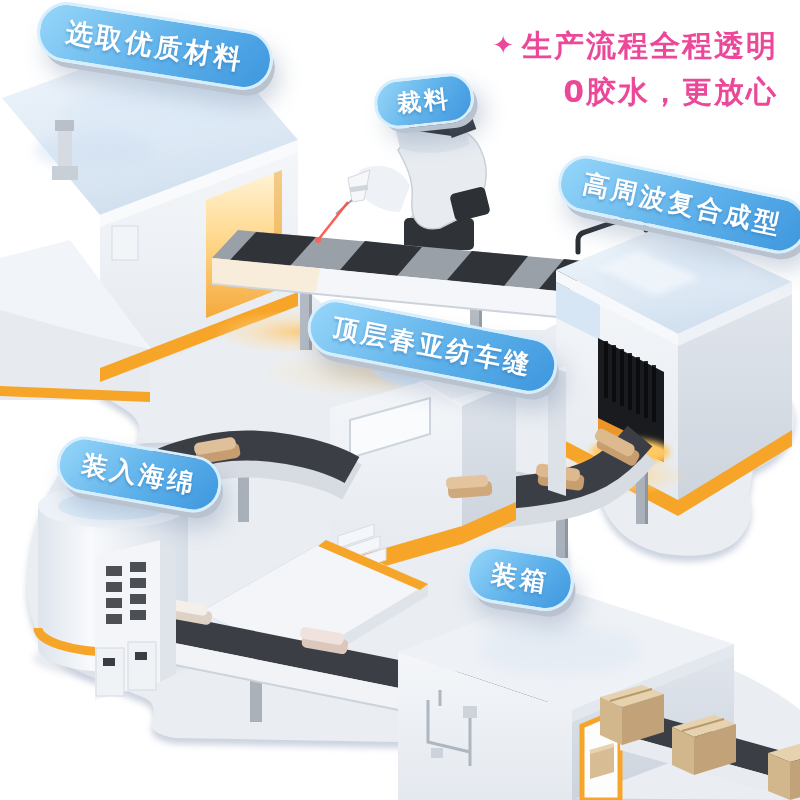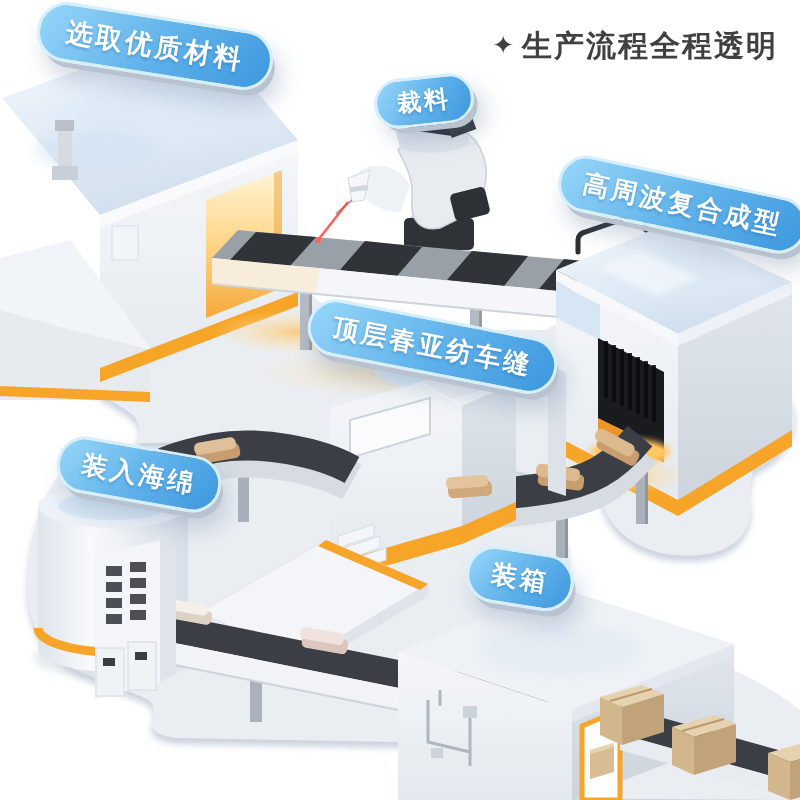--- a/index.html
+++ b/index.html
@@ -1,21 +1,21 @@
 <!DOCTYPE html>
 <html><head>
 <meta charset="utf-8">
 <style>
   html,body{margin:0;padding:0;background:#ffffff;}
   .stage{position:relative;width:800px;height:800px;background:#ffffff;overflow:hidden;
          font-family:"DejaVu Sans","Liberation Sans",sans-serif;}
   .stage svg{position:absolute;left:0;top:0;}
 
   
-  .headline{position:absolute;top:26px;right:22px;text-align:right;color:#404040;
+  .headline{position:absolute;top:26px;right:22px;text-align:right;color:#ec4899;
             font-weight:bold;line-height:1.3;z-index:30;}
   .headline .l1{font-size:30px;letter-spacing:2px;white-space:nowrap;}
   .headline .star{font-size:26px;margin-right:6px;display:inline-block;transform:translateY(-2px);}
   .headline .l2{font-size:30px;letter-spacing:2px;margin-top:7px;white-space:nowrap;}
 
   
   .pill{position:absolute;z-index:20;display:inline-block;white-space:nowrap;
         border-radius:999px;color:#ffffff;font-weight:bold;letter-spacing:3px;
         background:linear-gradient(125deg,#96d6f9 0%,#5eb1ea 55%,#3e97de 100%);
         border:3px solid #d6eefd;
@@ -308,20 +308,21 @@
     <g>
       <polygon points="768,753 810,741 832,750 790,762" fill="#e6d2ae"></polygon>
       <polygon points="768,753 790,762 790,800 768,791" fill="#d2b68c"></polygon>
       <polygon points="790,762 832,750 832,788 790,800" fill="#c2a379"></polygon>
     </g>
   </g>
 </svg>
 
   <div class="headline">
     <div class="l1"><span class="star">✦</span><span>生产流程全程透明</span></div>
+    <div class="l2">0胶水，更放心</div>
   </div>
 
   <div class="pill p1">选取优质材料</div>
   <div class="pill p2">裁料</div>
   <div class="pill p3">高周波复合成型</div>
   <div class="pill p4">顶层春亚纺车缝</div>
   <div class="pill p5">装入海绵</div>
   <div class="pill p6">装箱</div>
 
 </div>

